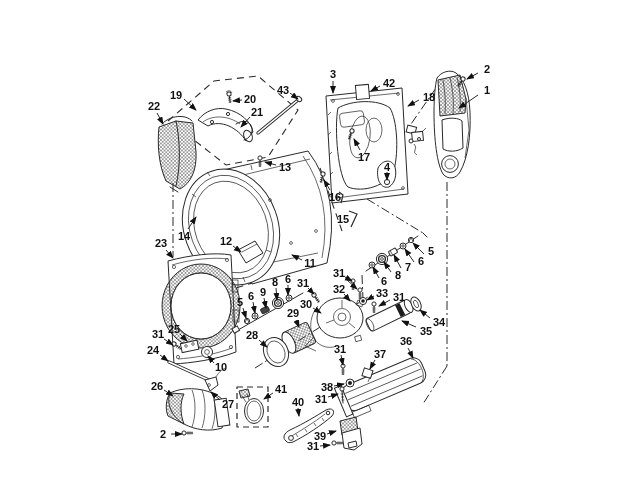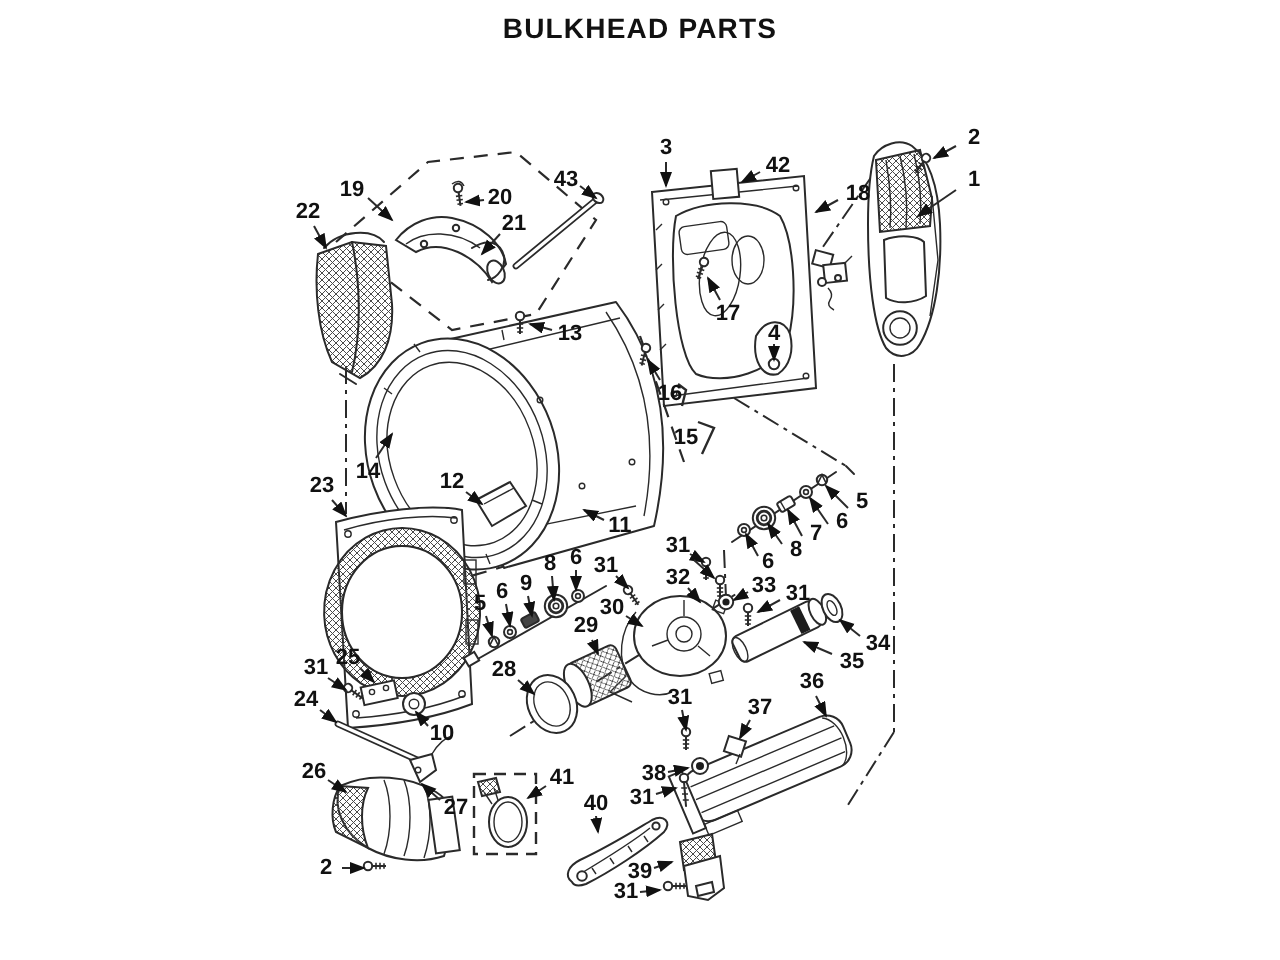--- a/index.html
+++ b/index.html
@@ -13,21 +13,20 @@
   .dash{fill:none;stroke:#2a2a2a;stroke-width:1.1;stroke-dasharray:7 5;}
   .cdot{fill:none;stroke:#2a2a2a;stroke-width:1;stroke-dasharray:9 3 2 3;}
   .wfill{fill:#fff;stroke:#2a2a2a;stroke-width:1;}
   .hfill{fill:url(#xh);stroke:#2a2a2a;stroke-width:1;}
   .dark{fill:#1d1d1d;stroke:none;}
 </style>
 </head>
 <body>
 
 <div id="stage">
-  <div id="title">BULKHEAD PARTS</div>
 
   <svg width="640" height="480" viewBox="0 0 640 480">
     <defs>
       <pattern id="xh" width="3.5" height="3.5" patternUnits="userSpaceOnUse">
         <path d="M0,3.5 L3.5,0 M0,0 L3.5,3.5" stroke="#4a4a4a" stroke-width="0.5"></path>
       </pattern>
       <marker id="ah" markerWidth="9" markerHeight="8" refX="7" refY="3" orient="auto">
         <path d="M0,0 L8,3 L0,6 Z" fill="#111"></path>
       </marker>
       <g id="screw">

